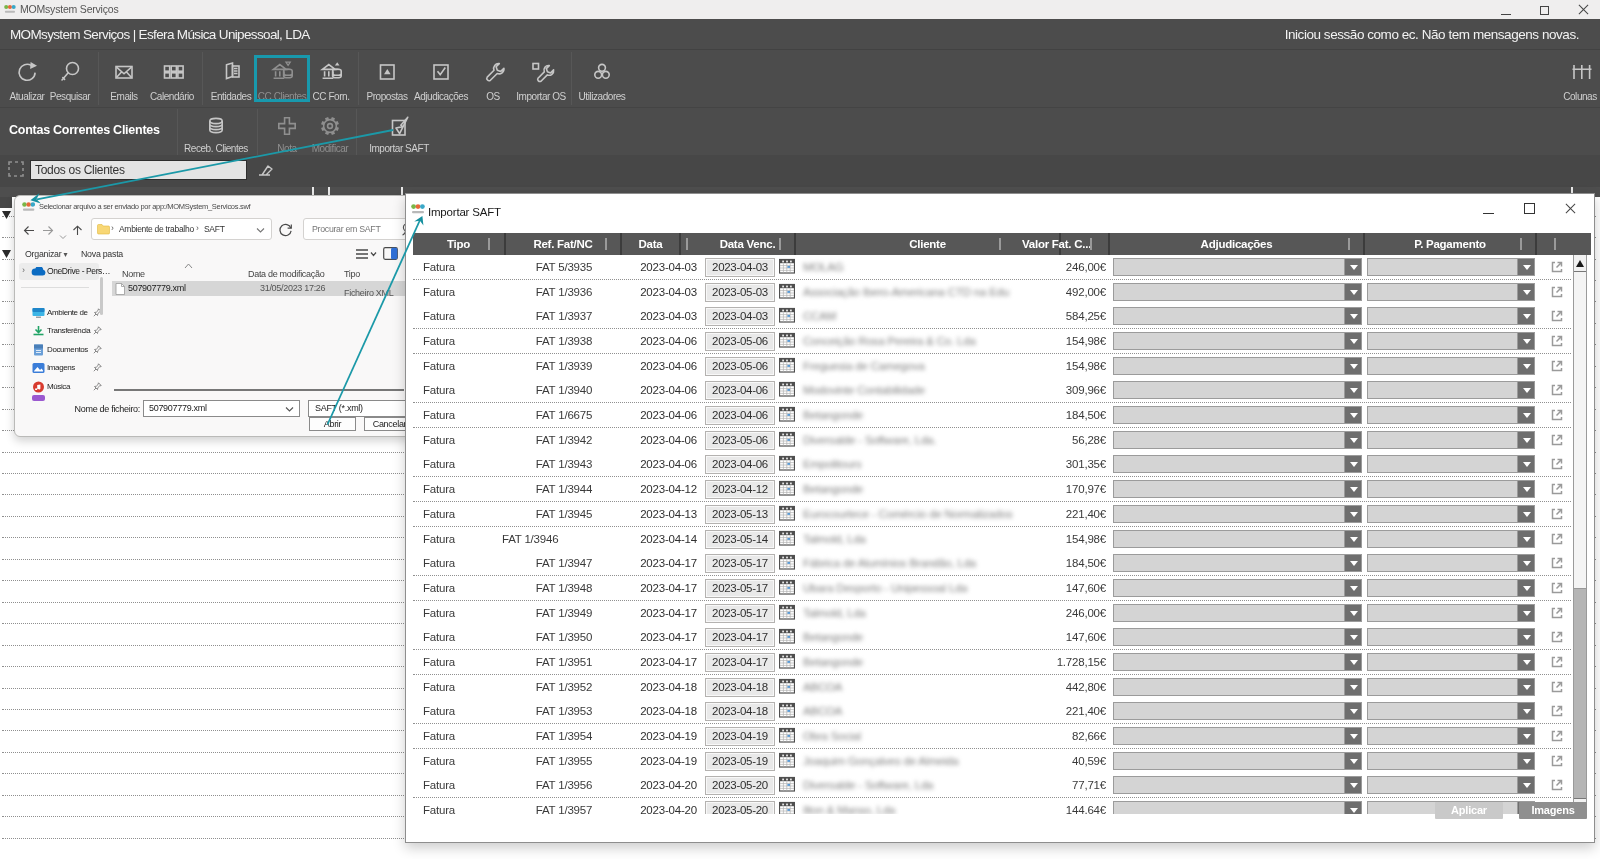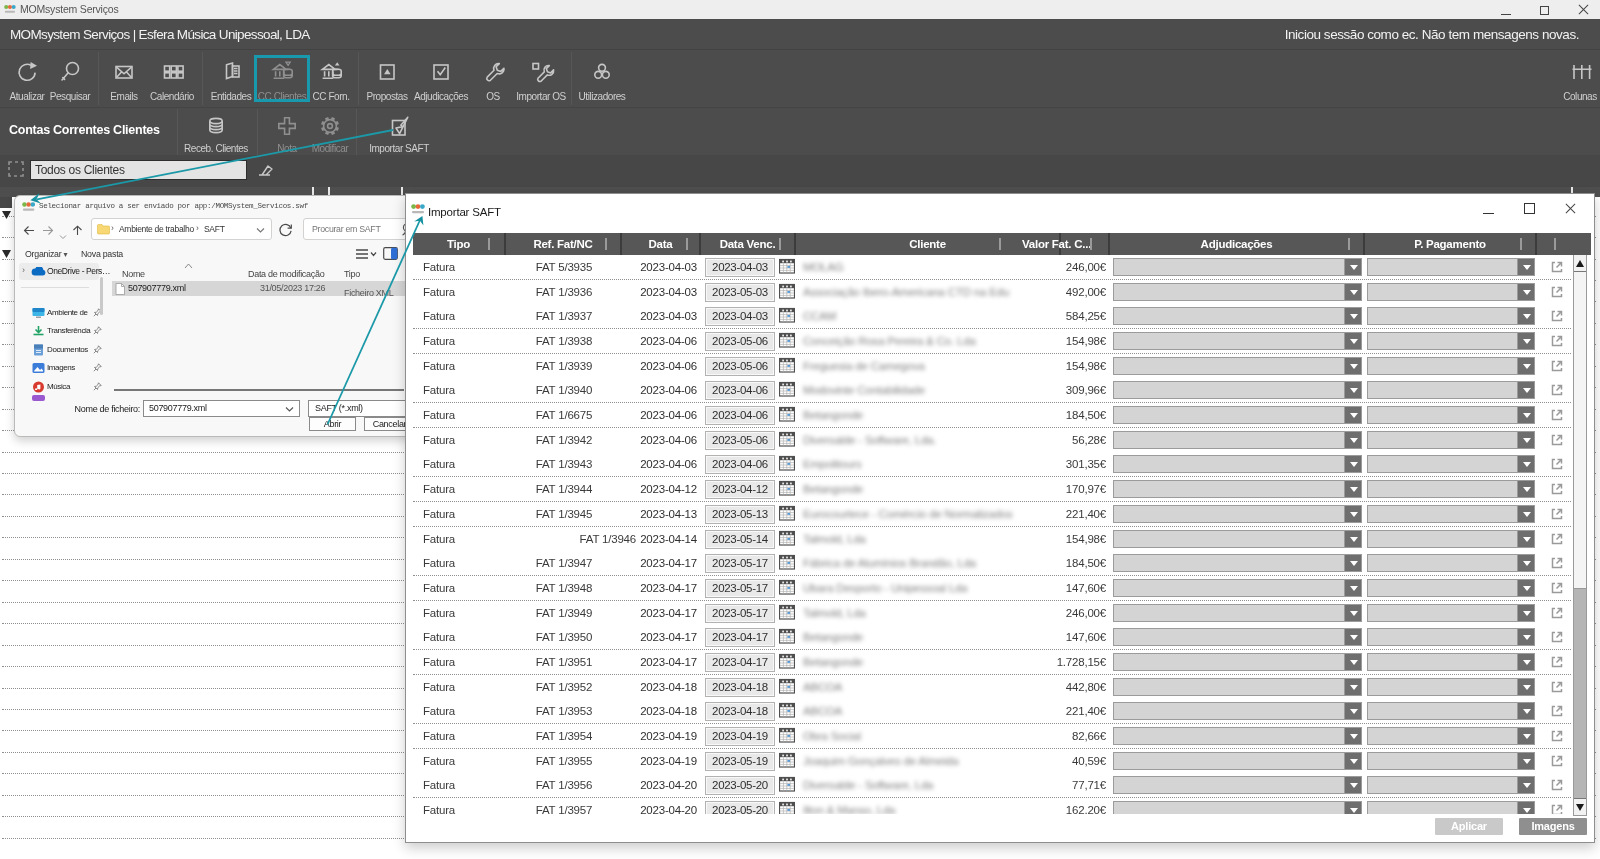--- a/index.html
+++ b/index.html
@@ -44,21 +44,21 @@
   #filter-input { position:absolute; left:30px; top:5px; width:217px; height:20px; background:#e4e4e4; border:1px solid #2e2e2e; font-size:12px; letter-spacing:-0.3px; color:#333; padding:2px 4px; font-family:"Liberation Sans",sans-serif; }
   #tablestrip { left:0; top:187px; width:1600px; height:10px; background:#4e4e4e; }
   #tablestrip .tick { position:absolute; top:0; width:2px; height:10px; background:#e8e8e8; }
 
   
   #content { left:0; top:197px; width:1600px; height:662px; background:#ffffff; }
   .rowline { position:absolute; left:2px; width:1594px; height:0; border-top:1px dotted #8f8f8f; }
 
   
   #filedlg { left:14px; top:195px; width:780px; height:242px; background:#f9f8f8; border:1px solid #babab8; border-radius:6px; box-shadow:0 4px 10px rgba(0,0,0,.18); }
-  #filedlg .dtitle { position:absolute; left:24px; top:6px; font-size:7.5px; letter-spacing:-0.3px; color:#4a4a4a;font-family:Liberation Mono, monospace; }
+  #filedlg .dtitle { position:absolute; left:24px; top:6px; font-size:7.5px; letter-spacing:-0.3px; color:#4a4a4a; }
   #fd-breadcrumb { position:absolute; left:76px; top:22px; width:181px; height:22px; background:#fff; border:1px solid #d4d2d0; border-radius:3px; font-size:8.5px; letter-spacing:-0.3px; color:#333; }
   #fd-search { position:absolute; left:288px; top:22px; width:130px; height:22px; background:#fff; border:1px solid #d4d2d0; border-radius:3px; font-size:8.8px; letter-spacing:-0.3px; color:#777; }
   #fd-cmdbar { position:absolute; left:0; top:49px; width:100%; height:20px; font-size:8.8px; letter-spacing:-0.25px; color:#333; }
   #fd-body { position:absolute; left:0; top:69px; width:100%; height:127px; }
   #fd-nav { position:absolute; left:4px; top:0; width:86px; height:131px; font-size:8px; letter-spacing:-0.4px; color:#222; }
   #fd-list { position:absolute; left:89px; top:0; width:688px; height:131px; font-size:9px; letter-spacing:-0.3px; color:#333; }
   #fd-bottom { position:absolute; left:0; top:200px; width:100%; height:41px; font-size:9px; letter-spacing:-0.3px; color:#222; }
 
   
   #importdlg { left:405px; top:193px; width:1190px; height:650px; background:#fff; border:1px solid #8e8e8e; box-shadow:0 5px 12px rgba(0,0,0,.2); }
@@ -71,21 +71,21 @@
   .irow { position:absolute; left:0; width:1158px; height:25px; border-bottom:1px dotted #909090; background:#fff; }
   .icell { position:absolute; top:0; height:24px; font-size:11.5px; letter-spacing:-0.2px; color:#3a3a3a; line-height:24px; white-space:nowrap; }
   .cell-blur { filter:blur(2.2px); color:#808080; }
   .datebox { position:absolute; left:292px; top:3px; width:70px; height:19px; background:#e9e9e9; border:1px solid #b4b2b0; box-shadow:inset 0 0 0 1px #f8f8f8; font-size:11.5px; letter-spacing:-0.3px; color:#2e2e2e; text-align:center; line-height:17px; }
   .calbtn { position:absolute; left:366px; top:3px; width:16px; height:16px; }
   .combo { position:absolute; top:3px; height:18px; background:#d4d4d4; border:1px solid #9b9b9b; }
   .combo .drop { position:absolute; right:0; top:0; width:17px; height:16px; background:#6e6e6e; border-left:1px solid #9b9b9b; }
   .combo .drop::after { content:""; position:absolute; left:4.5px; top:6px; border-left:4px solid transparent; border-right:4px solid transparent; border-top:5px solid #fff; }
   .extlink { position:absolute; top:4px; width:16px; height:16px; }
   #imp-scroll { position:absolute; left:1160px; top:22px; width:14px; height:561px; background:#b5b5b5; border:1px solid #9a9a9a; border-top:none; }
-  #imp-buttons { position:absolute; left:0; top:624px; width:100%; height:18px;padding-left:33px; }
+  #imp-buttons { position:absolute; left:0; top:608px; width:100%; height:18px;padding-left:33px; }
   .dlgbtn { position:absolute; top:0; height:17px; color:#fff; font-size:11px; letter-spacing:-0.2px; font-weight:bold; text-align:center; line-height:16px; border-radius:1px; }
   #btn-aplicar { left:1029px; width:68px; background:#c9c9c9; }
   #btn-fechar { left:1113px; width:68px; background:#8f8f8f; }
 
   
   #overlay { left:0; top:0; width:1600px; height:859px; pointer-events:none; z-index:50; }
 </style>
 </head>
 <body>
 
@@ -467,21 +467,21 @@
     <div style="position:absolute;left:349px;top:21px;width:51px;height:14px;background:#fdfdfd;border:1px solid #8a8a8a;text-align:center;line-height:13px">Cancelar</div>
   </div>
   </div>
 
 <div class="abs" id="importdlg">
   <span class="dtitle">Importar SAFT</span>
   <div id="imp-table">
     <div id="imp-header">
         <div class="hcell" style="left:0px;width:93px;">Tipo<span class="hgrip" style="right: auto; left: 75px;"></span></div>
         <div class="hcell" style="left:93px;width:116px;">Ref. Fat/NC<span class="hgrip" style="right: auto; left: 99px;"></span></div>
-        <div class="hcell" style="left:209px;width:79px;">Data<span class="hgrip" style="right: auto; left: 64px;"></span></div>
+        <div class="hcell" style="left:209px;width:59px;">Data<span class="hgrip" style="right: auto; left: 64px;"></span></div>
         <div class="hcell" style="left:288px;width:95px;">Data Venc.<span class="hgrip" style="right: auto; left: 78px;"></span></div>
         <div class="hcell" style="left:383px;width:265px;">Cliente<span class="hgrip" style="right: auto; left: 203px;"></span></div>
         <div class="hcell" style="left:603px;width:94px;text-align:left;padding-left:6px;">Valor Fat. C...<span class="hgrip" style="right: auto; left: 74px;"></span></div>
         <div class="hcell" style="left:697px;width:255px;">Adjudicações<span class="hgrip" style="right: auto; left: 238px;"></span></div>
         <div class="hcell" style="left:952px;width:172px;">P. Pagamento<span class="hgrip" style="right: auto; left: 155px;"></span></div>
         <div class="hcell" style="left:1124px;width:34px;">
           <span class="hgrip" style="right: auto; left: 17px;"></span>
         </div>
         <div style="position:absolute;left:1156px;top:0;width:22px;height:22px;background:#575757"></div>
       </div>
@@ -778,21 +778,21 @@
       <span class="combo" style="left:954px;width:168px">
             <span class="drop"></span>
           </span>
       <span class="extlink" style="left:1136px"><svg width="16" height="16" viewBox="0 0 16 16">
               <path d="M6 3.5 H3.5 V12.5 H12.5 V10" stroke="#9a9a9a" stroke-width="1.5" fill="none"></path>
               <path d="M8.5 3.5 H12.5 V7.5 M12.2 3.8 L7.5 8.5" stroke="#9a9a9a" stroke-width="1.5" fill="none"></path>
             </svg></span>
     </div>
         <div class="irow" style="top:271.5px">
       <span class="icell" style="left:10px">Fatura</span>
-      <span class="icell" style="left:107px;width:116px;text-align:right">FAT 1/3946</span>
+      <span class="icell" style="left:89px;width:116px;text-align:left">FAT 1/3946</span>
       <span class="icell" style="left:209px;width:75px;text-align:right;color:#2f2f2f">2023-04-14</span>
       <span class="datebox">2023-05-14</span>
       <span class="calbtn"><svg width="16" height="16" viewBox="0 0 16 16">
               <rect x="0.5" y="1.5" width="15" height="13.5" fill="#fff" stroke="#4f4f4f" stroke-width="1.2"></rect>
               <rect x="1" y="2" width="14" height="3.2" fill="#4f4f4f"></rect>
               <rect x="3.2" y="2.6" width="1.8" height="1.8" fill="#e8e8e8"></rect>
               <rect x="7.1" y="2.6" width="1.8" height="1.8" fill="#e8e8e8"></rect>
               <rect x="11" y="2.6" width="1.8" height="1.8" fill="#e8e8e8"></rect>
               <path d="M1 7.6 H15 M1 10 H15 M1 12.4 H15 M4.4 5.2 V14.6 M7.8 5.2 V14.6 M11.2 5.2 V14.6" stroke="#b0b0b0" stroke-width="0.7"></path>
               <rect x="8.4" y="7.9" width="2.6" height="2" fill="#5b9bd5"></rect>
@@ -1088,21 +1088,21 @@
       <span class="calbtn"><svg width="16" height="16" viewBox="0 0 16 16">
               <rect x="0.5" y="1.5" width="15" height="13.5" fill="#fff" stroke="#4f4f4f" stroke-width="1.2"></rect>
               <rect x="1" y="2" width="14" height="3.2" fill="#4f4f4f"></rect>
               <rect x="3.2" y="2.6" width="1.8" height="1.8" fill="#e8e8e8"></rect>
               <rect x="7.1" y="2.6" width="1.8" height="1.8" fill="#e8e8e8"></rect>
               <rect x="11" y="2.6" width="1.8" height="1.8" fill="#e8e8e8"></rect>
               <path d="M1 7.6 H15 M1 10 H15 M1 12.4 H15 M4.4 5.2 V14.6 M7.8 5.2 V14.6 M11.2 5.2 V14.6" stroke="#b0b0b0" stroke-width="0.7"></path>
               <rect x="8.4" y="7.9" width="2.6" height="2" fill="#5b9bd5"></rect>
             </svg></span>
       <span class="icell cell-blur" style="left:390px;max-width:210px;overflow:hidden">Ilton &amp; Manso, Lda</span>
-      <span class="icell" style="left:603px;width:90px;text-align:right">162,20€</span>
+      <span class="icell" style="left:603px;width:90px;text-align:right">144,64€</span>
       <span class="combo" style="left:700px;width:249px">
             <span class="drop"></span>
           </span>
       <span class="combo" style="left:954px;width:168px">
             <span class="drop"></span>
           </span>
       <span class="extlink" style="left:1136px"><svg width="16" height="16" viewBox="0 0 16 16">
               <path d="M6 3.5 H3.5 V12.5 H12.5 V10" stroke="#9a9a9a" stroke-width="1.5" fill="none"></path>
               <path d="M8.5 3.5 H12.5 V7.5 M12.2 3.8 L7.5 8.5" stroke="#9a9a9a" stroke-width="1.5" fill="none"></path>
             </svg></span>

